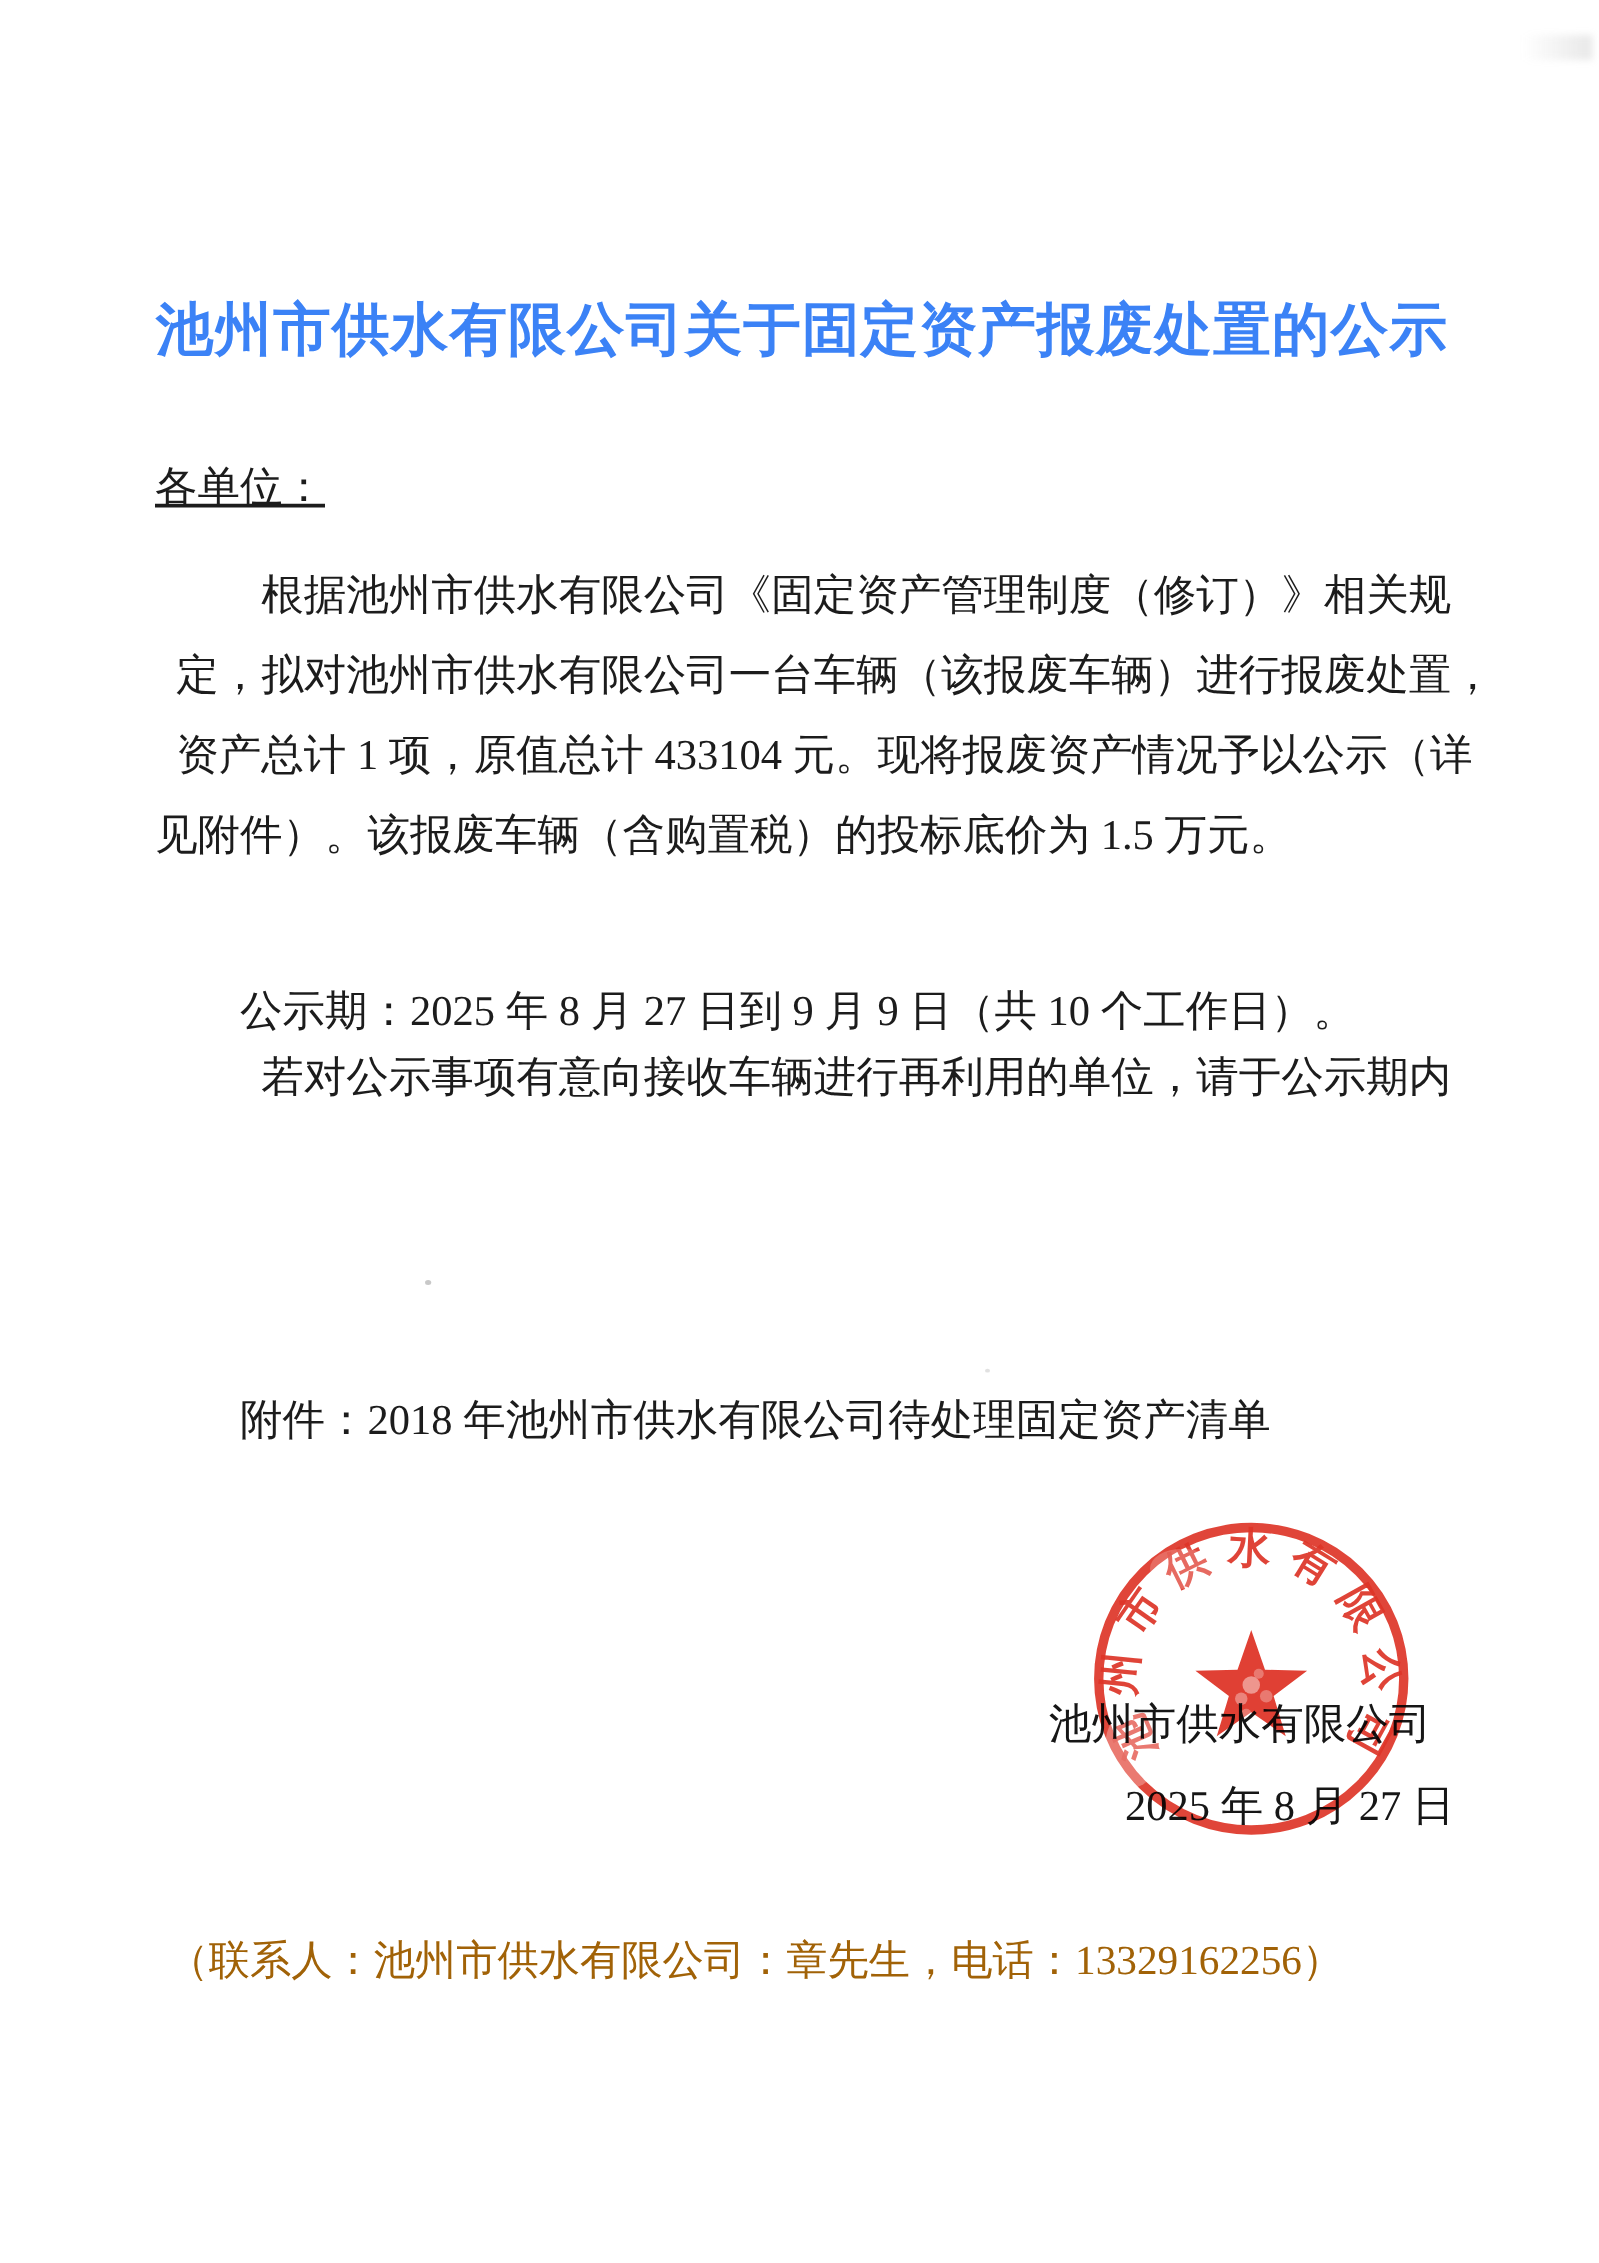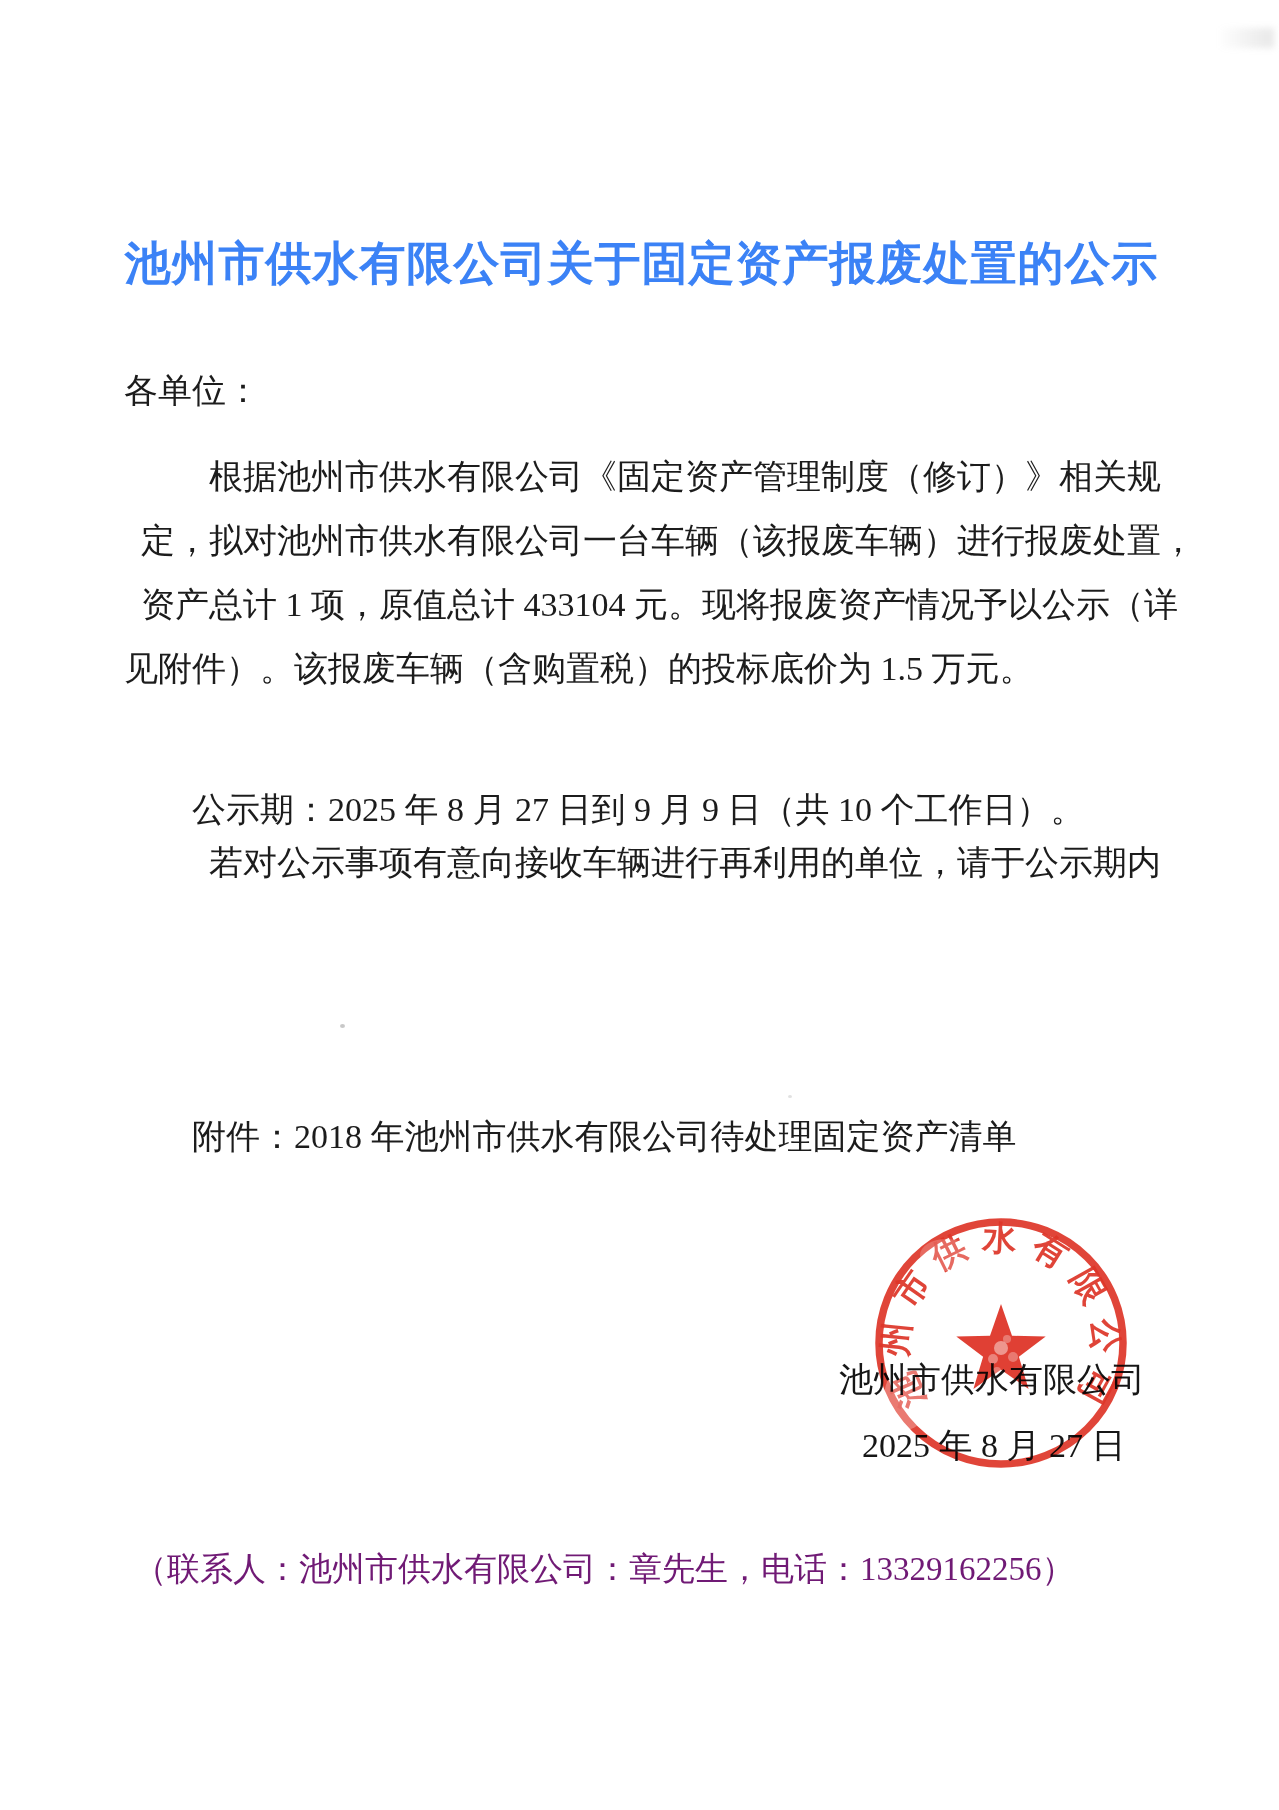--- a/index.html
+++ b/index.html
@@ -33,21 +33,21 @@
   .para .ln{white-space:nowrap;}
   .para .ln.fill{text-align:justify;text-align-last:justify;margin-left:17px;}
   .para .ln.first{padding-left:68px;}
   .sig{
     position:absolute;
     font-size:34px;line-height:40px;
     white-space:nowrap;color:#161616;
   }
   .contact{
     position:absolute;left:134px;top:1549px;
-    font-size:33px;line-height:40px;white-space:nowrap;color:#701a75;font-family:Liberation Serif, serif;
+    font-size:33px;line-height:40px;white-space:nowrap;color:#a16207;font-family:Liberation Serif, serif;
   }
   .seal{
     position:absolute;left:866px;top:1208px;width:270px;height:270px;
     mix-blend-mode:multiply;
     opacity:.95;
     filter:blur(.4px);
   }
   .speck{position:absolute;background:#9a9a9a;border-radius:50%;}
   .speck.s1{left:340px;top:1024px;width:5px;height:4px;opacity:.55;}
   .speck.s2{left:788px;top:1095px;width:4px;height:3px;opacity:.3;}
@@ -57,39 +57,39 @@
     filter:blur(3px);
   }
 </style>
 </head>
 <body>
 
 <div class="page">
 
   <div class="doc-title">池州市供水有限公司关于固定资产报废处置的公示</div>
 
-  <div class="bodyline" style="top:359px;">各单位：</div>
+  <div class="bodyline" style="top:359px;text-decoration:underline;">各单位：</div>
 
   <div class="para" style="top:445px;">
     <div class="ln fill first">根据池州市供水有限公司《固定资产管理制度（修订）》相关规</div>
     <div class="ln fill">定，拟对池州市供水有限公司一台车辆（该报废车辆）进行报废处置，</div>
     <div class="ln fill">资产总计 1 项，原值总计 433104 元。现将报废资产情况予以公示（详</div>
     <div class="ln">见附件）。该报废车辆（含购置税）的投标底价为 1.5 万元。</div>
   </div>
 
   <div class="bodyline indent" style="top:778px;">公示期：2025 年 8 月 27 日到 9 月 9 日（共 10 个工作日）。</div>
 
   <div class="para" style="top:831px;">
     <div class="ln fill first">若对公示事项有意向接收车辆进行再利用的单位，请于公示期内</div>
   </div>
 
   <div class="bodyline indent" style="top:1105px;">附件：2018 年池州市供水有限公司待处理固定资产清单</div>
 
   <div class="sig" style="left:839px;top:1360px;">池州市供水有限公司</div>
-  <div class="sig" style="left:862px;top:1426px;">2025 年 8 月 27 日</div>
+  <div class="sig" style="left:900px;top:1426px;">2025 年 8 月 27 日</div>
 
   <div class="contact">（联系人：池州市供水有限公司：章先生，电话：13329162256）</div>
 
   <svg class="seal" viewBox="-135 -135 270 270" aria-hidden="true">
     <g fill="none" stroke="#dc2a1c">
       <ellipse cx="0" cy="0" rx="122" ry="121" stroke-width="7.5" opacity="0.92"></ellipse>
     </g>
     <polygon points="0,-39 -11,-7.2 -44.7,-6.5 -17.9,13.8 -27.6,46 0,26.8 27.6,46 17.9,13.8 44.7,-6.5 11,-7.2" fill="#dc2a1c" opacity="0.95"></polygon>
 
     <g fill="#ffffff">

